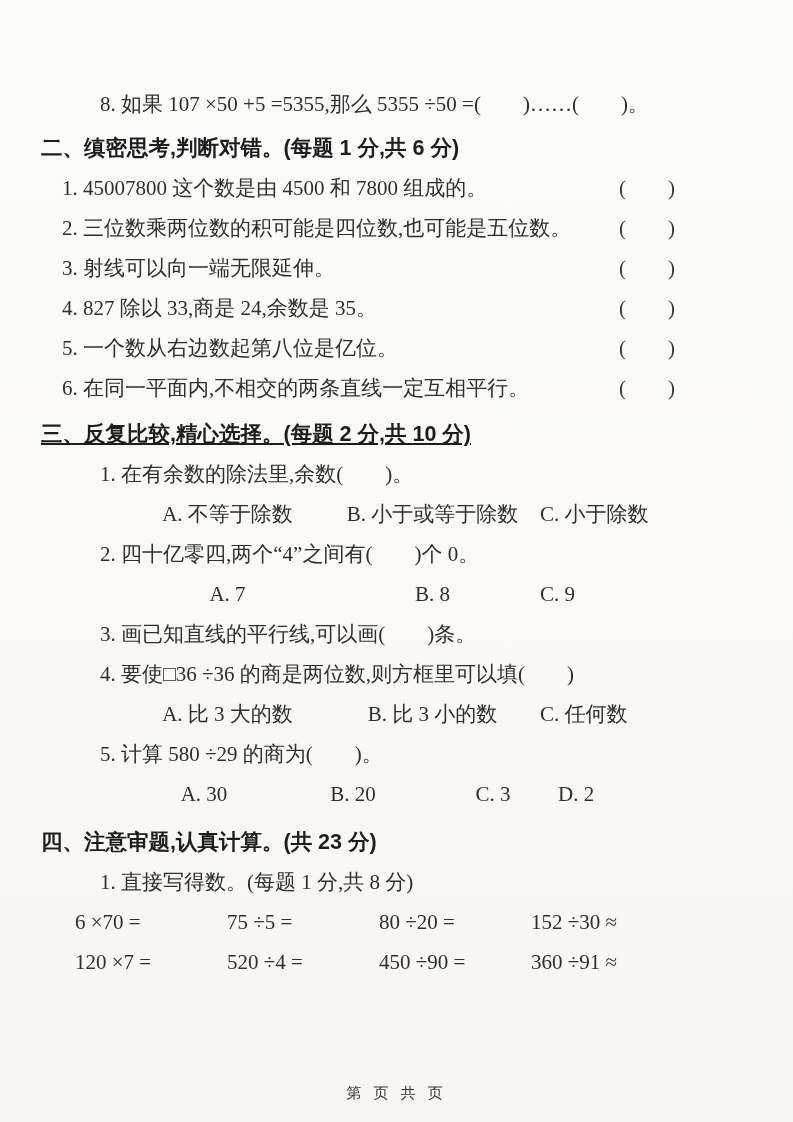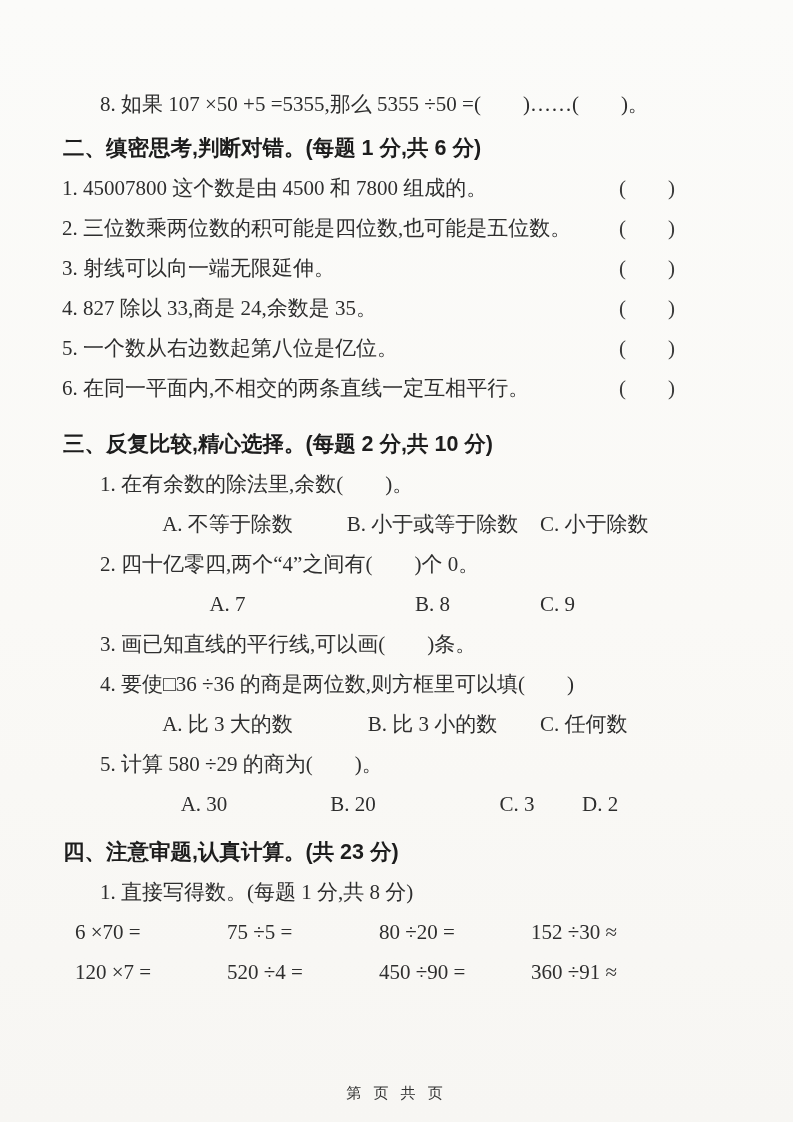--- a/index.html
+++ b/index.html
@@ -20,42 +20,42 @@
   .line{
     height:40px;
     display:flex;
     align-items:center;
     font-size:21px;
     line-height:40px;
     white-space:pre;
   }
   .q8{padding-left:100px;}
   .heading{
-    padding-left:63px;
+    padding-left:41px;
     font-weight:700;
     color:#1d1d1d;
     font-size:21.5px;
     font-family:"Liberation Sans","DejaVu Sans",sans-serif;
   }
   .h2{margin-top:4px;}
-  .h3{margin-top:16px;}
+  .h3{margin-top:6px;text-decoration:underline;}
   .h4{margin-top:8px;}
   .judge{
     padding-left:62px;
     padding-right:118px;
     justify-content:space-between;
   }
   .judge .blank{color:#3a3a3a;}
   .q{padding-left:100px;}
   .options{padding-left:130px;text-align:center;}
   .opt3 span:nth-child(1){display:inline-block;width:195px;}
   .opt3 span:nth-child(2){display:inline-block;width:215px;}
   .opt4 span:nth-child(1){display:inline-block;width:148px;}
   .opt4 span:nth-child(2){display:inline-block;width:150px;}
-  .opt4 span:nth-child(3){display:inline-block;width:130px;margin-left:24px;}
+  .opt4 span:nth-child(3){display:inline-block;width:130px;}
   .calc{padding-left:75px;}
   .calc span{display:inline-block;width:152px;}
   .footer{
     position:absolute;
     top:1084px;left:0;right:0;
     text-align:center;
     font-size:15px;
     letter-spacing:4px;
     color:#333;
     font-family:"Liberation Sans","DejaVu Sans",sans-serif;

